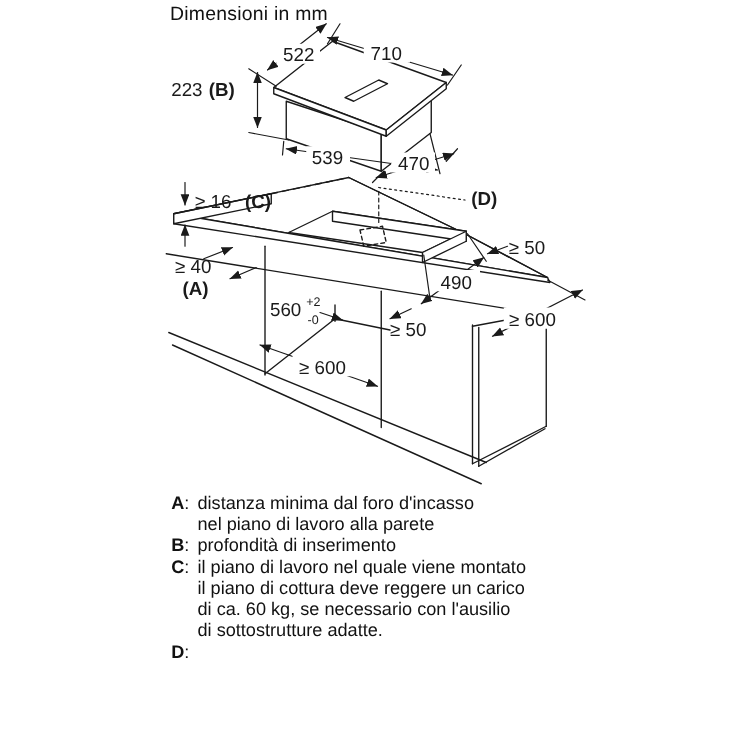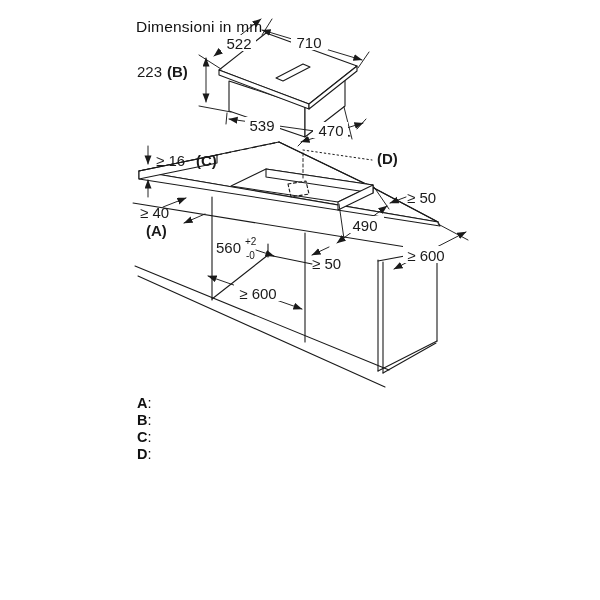--- a/index.html
+++ b/index.html
@@ -3,21 +3,21 @@
 <meta charset="utf-8">
 <style>
   html,body{margin:0;padding:0;}
   body{
     width:600px;height:600px;position:relative;overflow:hidden;
     background:#ffffff;
     font-family:"Liberation Sans","DejaVu Sans",sans-serif;
     color:#111111;
   }
   .title{
-    position:absolute;left:136px;top:18px;
+    position:absolute;left:136px;top:3px;
     font-size:15.5px;letter-spacing:0.2px;color:#111;text-align:right;
   }
   svg{position:absolute;left:0;top:0;}
   .legend{
     position:absolute;left:137px;top:395px;width:330px;
     font-size:14.5px;line-height:17px;color:#111;
   }
   .legend-item{display:flex;align-items:flex-start;}
   .legend-key{flex:0 0 21px;width:21px;}
   .legend-key b{font-weight:bold;}
@@ -159,23 +159,30 @@
 
     <path class="dim" marker-start="url(#ahS)" marker-end="url(#ahE)" d="M208,276 L302,309"></path>
     <rect class="mask" x="234" y="284" width="48" height="17"></rect>
     <text x="258" y="299" text-anchor="middle">≥ 600</text>
   </g>
 </svg>
 
 <div class="legend">
   <div class="legend-item">
     <span class="legend-key"><b>A</b><span>:</span></span>
+    <span class="legend-text">distanza minima dal foro d'incasso
+nel piano di lavoro alla parete</span>
   </div>
   <div class="legend-item">
     <span class="legend-key"><b>B</b><span>:</span></span>
+    <span class="legend-text">profondità di inserimento</span>
   </div>
   <div class="legend-item">
     <span class="legend-key"><b>C</b><span>:</span></span>
+    <span class="legend-text">il piano di lavoro nel quale viene montato
+il piano di cottura deve reggere un carico
+di ca. 60 kg, se necessario con l'ausilio
+di sottostrutture adatte.</span>
   </div>
   <div class="legend-item">
     <span class="legend-key"><b>D</b><span>:</span></span>
   </div>
 </div>
 
 </body></html>

